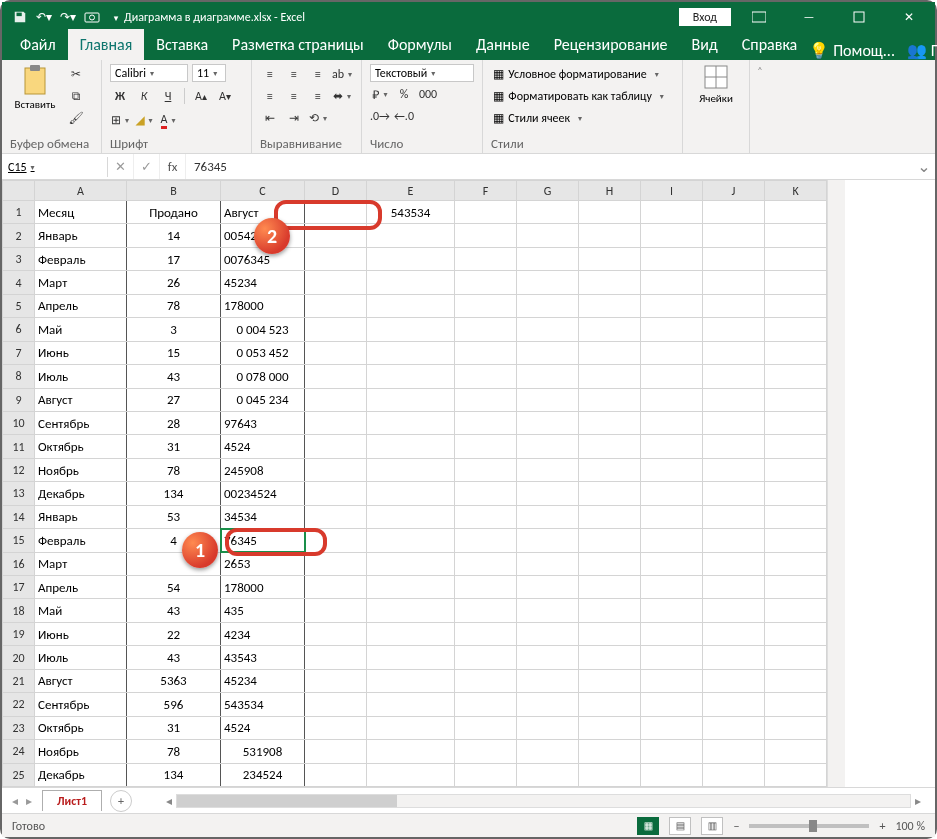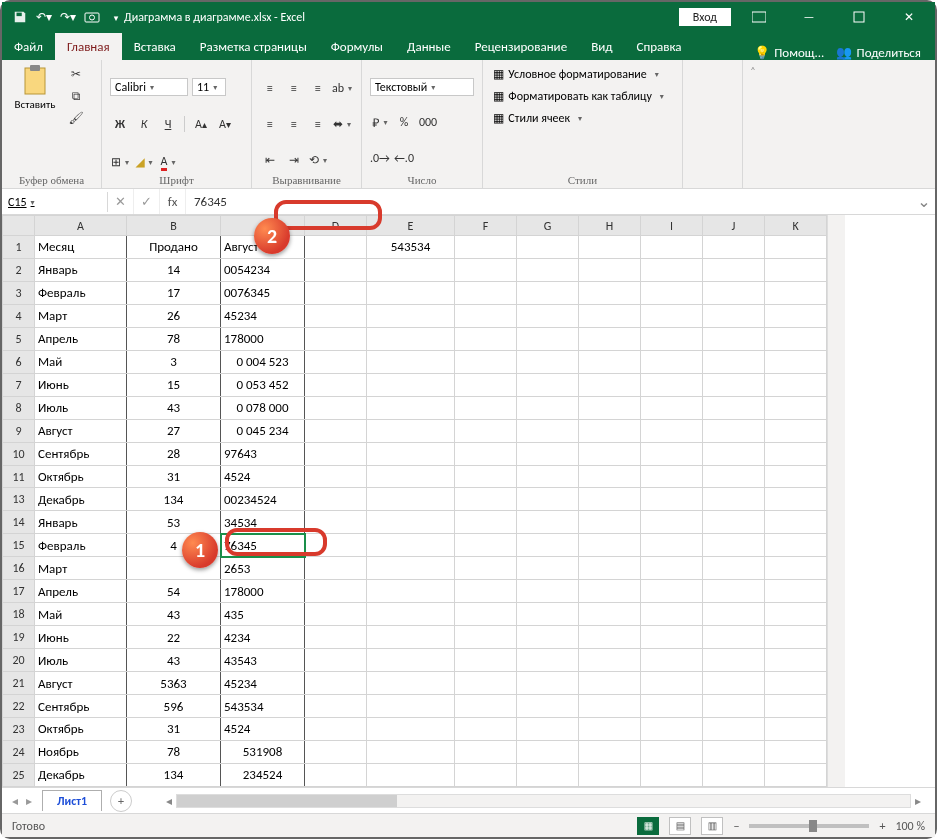--- a/index.html
+++ b/index.html
@@ -9,33 +9,33 @@
   
   .titlebar { background:#0a6b3d; color:#fff; height:30px; display:flex; align-items:center; padding:0 4px; font-size:12px; }
   .titlebar .qat { display:flex; align-items:center; gap:8px; padding-left:6px; }
   .titlebar .qat span { width:16px; height:20px; display:flex; align-items:center; justify-content:center; }
   .titlebar .title { flex:1; font-size:12px; white-space:nowrap; }
   .titlebar .right { display:flex; align-items:center; gap:6px; }
   .titlebar .login-btn { background:#fff; color:#222; padding:2px 14px; font-size:12px; }
   .titlebar .wbtn { width:44px; height:30px; display:flex; align-items:center; justify-content:center; }
 
   
-  .tabs { background:#0a6b3d; display:flex; align-items:flex-end; height:28px; font-size:13px; color:#fff; }
+  .tabs { background:#0a6b3d; display:flex; align-items:flex-end; height:28px; font-size:16px; color:#fff; padding-left:6px; }
   .tab { padding:6px 12px; cursor:pointer; white-space:nowrap; }
-  .tab.active { background:#f3f2f1; color:#7f1d1d; }
+  .tab.active { background:#f3f2f1; color:#0f766e; }
   .tabs .share-group { margin-left:auto; display:flex; align-items:center; gap:12px; padding-right:14px; }
   .tabs .share-group span { display:flex; align-items:center; gap:4px; }
 
   
   .ribbon { background:#f3f2f1; border-bottom:1px solid #d8d8d8; display:flex; }
   .group { border-right:1px solid #d8d8d8; padding:4px 8px 2px 8px; display:flex; flex-direction:column; justify-content:space-between; }
   .group-content { display:flex; align-items:flex-start; gap:6px; min-height:70px; }
-  .group-label { font-size:11px; color:#666; text-align:center; padding-top:2px;font-family:Liberation Serif, serif; }
+  .group-label { font-size:13px; color:#666; padding-top:2px; }
   .big-btn { display:flex; flex-direction:column; align-items:center; justify-content:center; font-size:11px; gap:2px; min-width:50px; }
-  .row { display:flex; align-items:center; gap:4px;margin-top:14px; }
+  .row { display:flex; align-items:center; gap:4px; }
   .col { display:flex; flex-direction:column; gap:2px; }
   .font-name, .font-size { border:1px solid #c8c8c8; background:#fff; font-size:12px; padding:1px 4px; display:flex; align-items:center; }
   .font-name { width:78px; } .font-size { width:34px; }
   .dd::after { content:"▾"; font-size:8px; color:#666; margin-left:4px; }
   .icon-btn { min-width:20px; height:20px; display:flex; align-items:center; justify-content:center; font-size:12px; color:#333; }
   .txt-btn { font-size:12px; display:flex; align-items:center; gap:4px; padding:0 2px; height:20px; white-space:nowrap; }
 
   
   .formula-area { display:flex; align-items:center; border-bottom:1px solid #d8d8d8; height:26px; }
   .name-box { width:106px; border-right:1px solid #d8d8d8; font-size:12px; padding:3px 6px; display:flex; align-items:center;text-decoration:underline; }
@@ -54,21 +54,21 @@
   .colE { width:88px; } .colF,.colG,.colH,.colI,.colJ,.colK { width:62px; }
   .data-col { border-left:1px solid #555 !important; border-right:1px solid #555 !important; }
   .sheet td { text-align:left; }
   .sheet td.num { text-align:center; }
   .sheet td.sel { outline:2px solid #1a8f4a; outline-offset:-1px; position:relative; z-index:2; }
   .scroll-y { width:18px; background:#f3f2f1; border-left:1px solid #ddd; }
   
   
   .sheet-tabs { height:26px; border-top:1px solid #d8d8d8; display:flex; align-items:center; font-size:12px; position:relative; }
   .sheet-tabs .nav { padding:0 10px; color:#999; display:flex; gap:8px; }
-  .sheet-tab { border:1px solid #aeaeae; border-bottom:none; padding:3px 14px; background:#fff; color:#1d4ed8; font-weight:600; margin-top:-1px; }
+  .sheet-tab { border:1px solid #aeaeae; border-bottom:none; padding:3px 14px; background:#fff; color:#b91c1c; font-weight:600; margin-top:-1px; }
   .add-sheet { width:22px; height:22px; display:flex; align-items:center; justify-content:center; color:#666; border:1px solid #ccc; border-radius:11px; margin-left:8px; }
   .hscroll { flex:1; margin:0 10px 0 30px; display:flex; align-items:center; }
   .hscroll-track { flex:1; height:14px; background:#f3f2f1; border:1px solid #ddd; position:relative; }
   .hscroll-thumb { position:absolute; left:0; top:0; bottom:0; width:30%; background:#cfcfcf; }
   .status { height:24px; background:#f3f2f1; display:flex; align-items:center; font-size:12px; color:#555; padding:0 10px; border-top:1px solid #d8d8d8; }
   .status .right { margin-left:auto; display:flex; align-items:center; gap:10px; }
   .view-btn { width:22px; height:18px; border:1px solid #c0c0c0; display:flex; align-items:center; justify-content:center; font-size:10px; background:#fff; }
   .view-btn.active { background:#0a6b3d; color:#fff; border-color:#0a6b3d; }
   .zoom-slider { width:120px; height:4px; background:#c0c0c0; position:relative; }
   .zoom-slider::before { content:""; position:absolute; left:50%; top:-4px; width:8px; height:12px; background:#888; }
@@ -221,20 +221,30 @@
   <div class="group" style="min-width:200px">
     <div class="group-content col" style="align-items:flex-start">
       <div class="txt-btn dd">▦ <span>Условное форматирование</span></div>
       <div class="txt-btn dd">▦ <span>Форматировать как таблицу</span></div>
       <div class="txt-btn dd">▦ <span>Стили ячеек</span></div>
     </div>
     <div class="group-label">Стили</div>
   </div>
 
   <div class="group" style="min-width:60px">
+    <div class="group-content">
+          <div class="big-btn">
+      <svg width="26" height="26">
+              <rect x="2" y="2" width="22" height="22" fill="#fff" stroke="#888"></rect>
+              <line x1="2" y1="13" x2="24" y2="13" stroke="#888"></line>
+              <line x1="13" y1="2" x2="13" y2="24" stroke="#888"></line>
+            </svg>
+      <span>Ячейки</span>
+          </div>
+        </div>
     <div class="group-label">&nbsp;</div>
   </div>
 
   <div style="width:20px;display:flex;align-items:flex-start;justify-content:center;color:#888;font-size:10px;padding-top:4px">˄</div>
 </div>
 
 <div class="formula-area">
   <div class="name-box dd">C15</div>
   <div class="fb-btn">✕</div>
   <div class="fb-btn">✓</div>
@@ -410,20 +420,34 @@
             <td class="colD"></td>
             <td class="colE num"></td>
             <td class="colF"></td>
             <td class="colG"></td>
             <td class="colH"></td>
             <td class="colI"></td>
             <td class="colJ"></td>
             <td class="colK"></td>
           </tr>
           <tr>
+            <th>12</th>
+            <td class="colA data-col">Ноябрь</td>
+            <td class="colB data-col num">78</td>
+            <td class="colC data-col  ">245908</td>
+            <td class="colD"></td>
+            <td class="colE num"></td>
+            <td class="colF"></td>
+            <td class="colG"></td>
+            <td class="colH"></td>
+            <td class="colI"></td>
+            <td class="colJ"></td>
+            <td class="colK"></td>
+          </tr>
+          <tr>
             <th>13</th>
             <td class="colA data-col">Декабрь</td>
             <td class="colB data-col num">134</td>
             <td class="colC data-col  ">00234524</td>
             <td class="colD"></td>
             <td class="colE num"></td>
             <td class="colF"></td>
             <td class="colG"></td>
             <td class="colH"></td>
             <td class="colI"></td>

